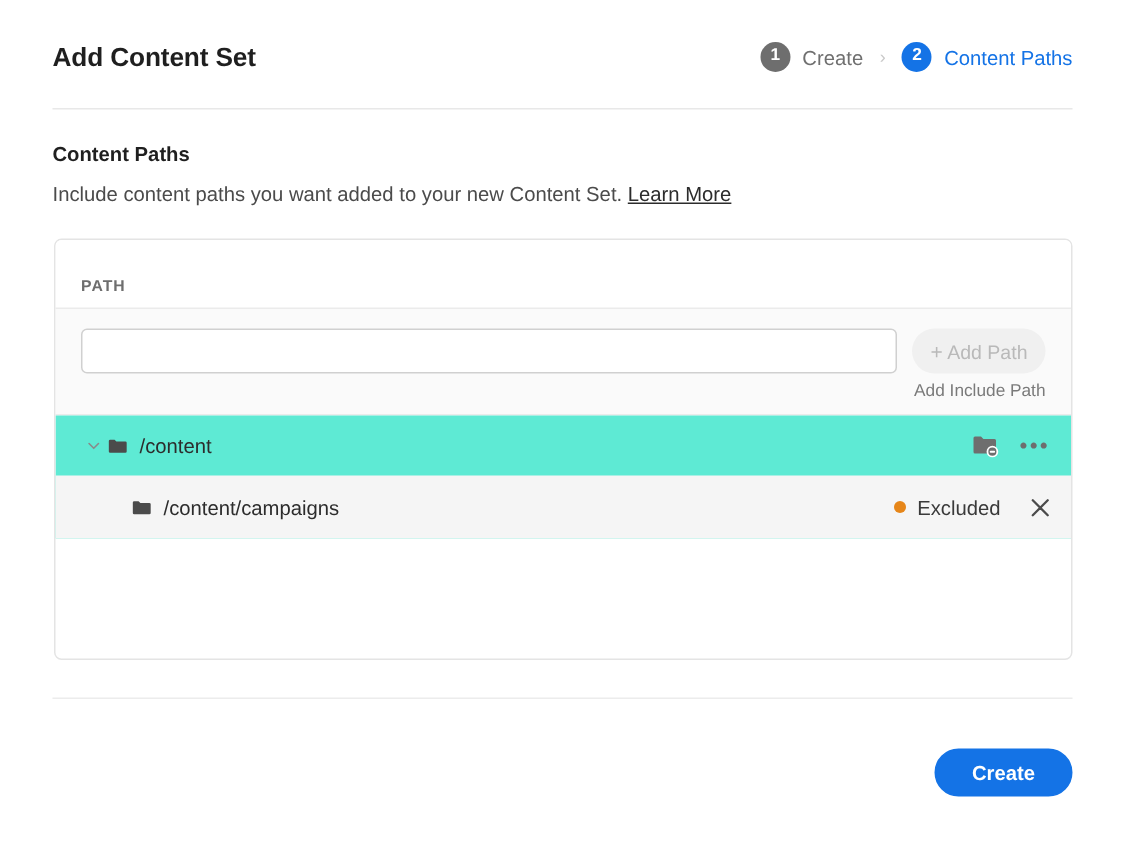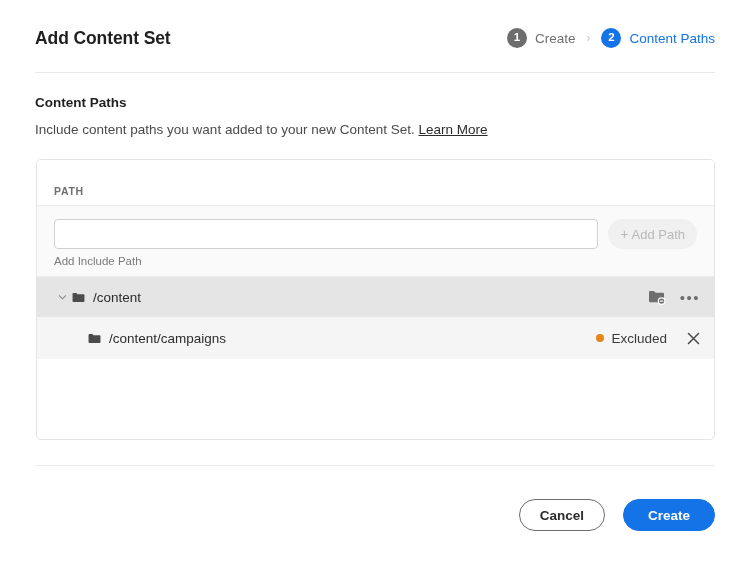--- a/index.html
+++ b/index.html
@@ -131,24 +131,25 @@
     display: flex; align-items: center; justify-content: center;
     gap: 3px;
     padding: 0 12px;
     cursor: default;
   }
   .plus-ico { font-size: 14px; line-height: 1; }
   .helper-text {
     margin-top: 6px;
     font-size: 11.5px;
     color: #7a7a7a;
-  }
-
-  
-  .tree { background: #e5e5e5; }
+    text-align: right;
+  }
+
+  
+  .tree { background: #5eead4; }
   .tree-row {
     display: flex;
     align-items: center;
     height: 40px;
     padding: 0 14px 0 17px;
   }
   .tree-row.child { background: #f5f5f5; height: 42px; justify-content: flex-end; }
   .caret {
     width: 16px;
     display: flex; align-items: center; justify-content: center;
@@ -304,17 +305,16 @@
             <path d="M1.4 1.4 L10.6 10.6 M10.6 1.4 L1.4 10.6" stroke="#4b4b4b" stroke-width="1.4" stroke-linecap="round"></path>
           </svg>
         </button>
       </div>
 
     </div>
   </div>
 
   <div class="footer-rule"></div>
   <div class="footer">
-    <button class="btn btn-cancel">Cancel</button>
     <button class="btn btn-create">Create</button>
   </div>
 
 </div>
 
 </body></html>

